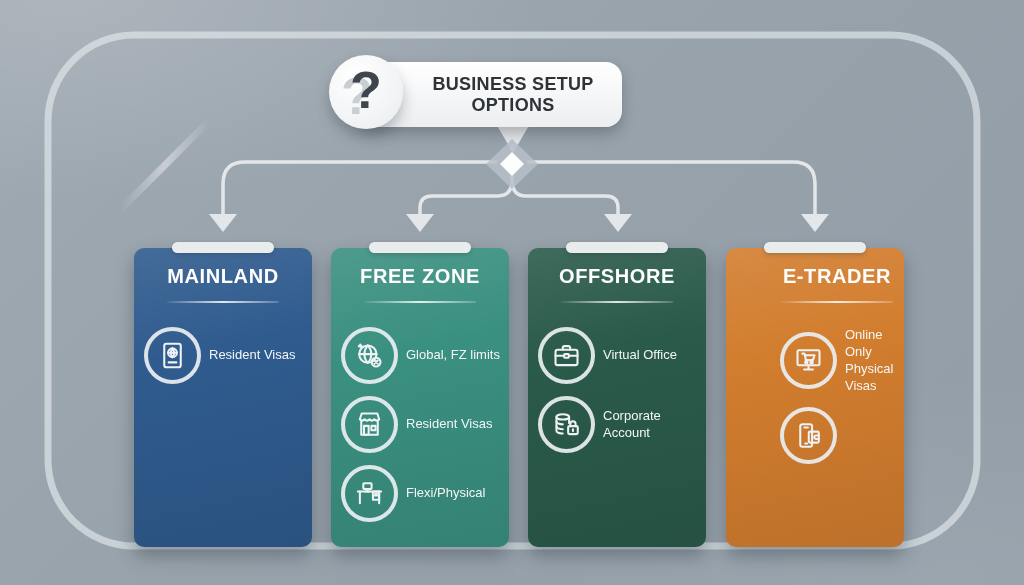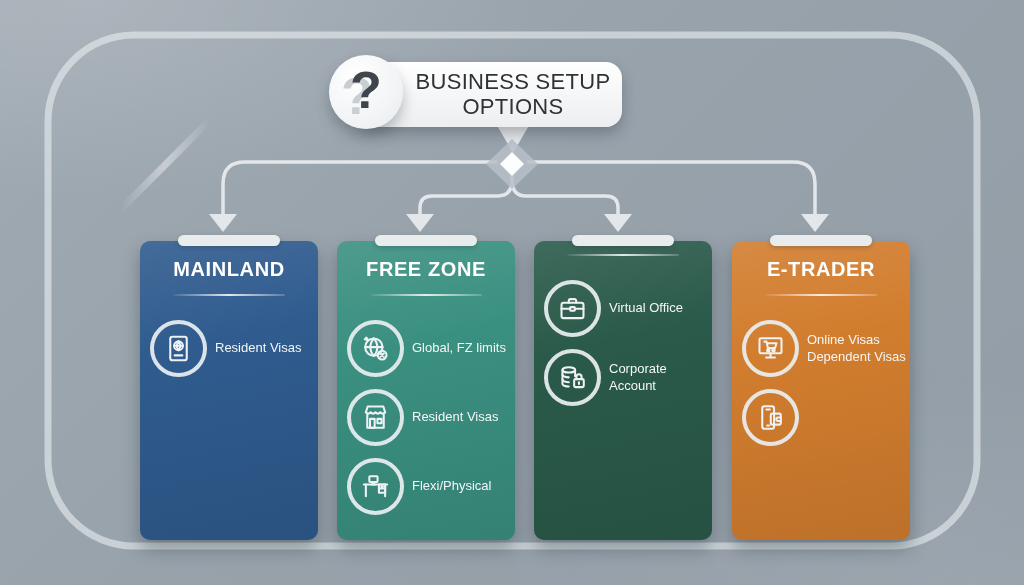--- a/index.html
+++ b/index.html
@@ -16,41 +16,40 @@
 
   
   .callout-pill{
     position:absolute;left:358px;top:62px;width:264px;height:65px;border-radius:16px;
     background:linear-gradient(#ffffff,#eceef0);
     box-shadow:0 7px 14px rgba(42,52,62,.32);
     display:flex;align-items:center;justify-content:center;padding-left:46px;
     z-index:4;
   }
   .callout-title{
-    font-size:22px;font-weight:400;line-height:1.13;text-align:center;
+    font-size:18px;font-weight:700;line-height:1.13;text-align:center;
     color:#2e3338;letter-spacing:.3px;
   }
   .callout-circle{
     position:absolute;left:329px;top:55px;width:74px;height:74px;border-radius:50%;
     background:radial-gradient(circle at 36% 30%, #ffffff 0%, #f2f4f5 60%, #e7eaec 100%);
     box-shadow:0 8px 14px rgba(42,52,62,.30);
     display:flex;align-items:center;justify-content:center;z-index:5;
   }
   .qmark{
     font-size:52px;font-weight:700;color:#3f454c;line-height:1;
     text-shadow:-9px 6px 0 #c9ced3;transform:translateY(-2px);
   }
 
   
   .card{
-    position:absolute;top:241px;width:178px;height:299px;border-radius:10px;
+    position:absolute;top:248px;width:178px;height:299px;border-radius:10px;
     background-image:linear-gradient(168deg, rgba(255,255,255,.10) 0%, rgba(255,255,255,0) 35%, rgba(0,0,0,.10) 100%);
     box-shadow:0 9px 18px rgba(30,40,52,.35);
     z-index:2;
-    margin-left:6px;
   }
   .card.c0{left:134px;} .card.c1{left:331px;} .card.c2{left:528px;} .card.c3{left:726px;}
   .tab{
     position:absolute;top:-6px;left:50%;transform:translateX(-50%);
     width:102px;height:11px;border-radius:6px;background:#e9eced;
     box-shadow:0 2px 4px rgba(40,50,60,.25);
   }
   .card-title{
     margin-top:17px;text-align:center;color:#ffffff;font-size:20px;font-weight:700;
     letter-spacing:.6px;
@@ -178,20 +177,21 @@
               <path d="M14.5 13.5h4.5M16.2 12h1.2"></path>
             </svg>
           </span>
         <span class="label">Flexi/Physical</span>
       </div>
     </div>
   </div>
 
   <div class="card c2" style="background-color: rgb(42, 90, 74);">
     <div class="tab"></div>
+    <div class="card-title">OFFSHORE</div>
     <div class="divider"></div>
     <div class="items">
       <div class="item">
         <span class="icon-ring">
             <svg viewBox="0 0 24 24">
               <rect x="4" y="7.8" width="16" height="11.2" rx="1.6"></rect>
               <path d="M9.3 7.8V6.4a1.2 1.2 0 0 1 1.2-1.2h3a1.2 1.2 0 0 1 1.2 1.2v1.4"></path>
               <path d="M4 12.2h6.3M13.7 12.2H20"></path>
               <rect x="10.3" y="11" width="3.4" height="2.6" rx=".5"></rect>
             </svg>
@@ -208,36 +208,36 @@
               <rect x="13.2" y="13.2" width="7" height="5.8" rx="1"></rect>
               <path d="M14.8 13.2v-1.6a1.9 1.9 0 0 1 3.8 0v1.6"></path>
               <path d="M16.7 15.4v1.4"></path>
             </svg>
           </span>
         <span class="label">Corporate Account</span>
       </div>
     </div>
   </div>
 
-  <div class="card c3" style="background-color: rgb(210, 125, 46);">
+  <div class="card c3" style="background-color: rgb(210, 125, 46); padding-left: 44px;">
     <div class="tab"></div>
     <div class="card-title">E-TRADER</div>
     <div class="divider"></div>
     <div class="items">
       <div class="item">
         <span class="icon-ring">
             <svg viewBox="0 0 24 24">
               <rect x="4" y="4.5" width="16" height="11" rx="1"></rect>
               <path d="M12 15.5v3M8.8 18.5h6.4"></path>
               <path d="M7.5 7h1.6l1 4.6h5.2l1.1-3.4H9.4"></path>
               <circle cx="10.4" cy="13.2" r=".9"></circle>
               <circle cx="14.2" cy="13.2" r=".9"></circle>
             </svg>
           </span>
-        <span class="label">Online Visas Dependent Visas</span>
+        <span class="label">Online Only Physical Visas</span>
       </div>
       <div class="item">
         <span class="icon-ring">
             <svg viewBox="0 0 24 24">
               <rect x="6" y="3.8" width="8.6" height="16.4" rx="1.6"></rect>
               <path d="M9 6.2h2.6M9.6 17.8h1.4"></path>
               <rect x="12.2" y="9.2" width="7.3" height="8" rx="1"></rect>
               <path d="M19.5 12h-2a1.3 1.3 0 0 0 0 2.6h2"></path>
             </svg>
           </span>

